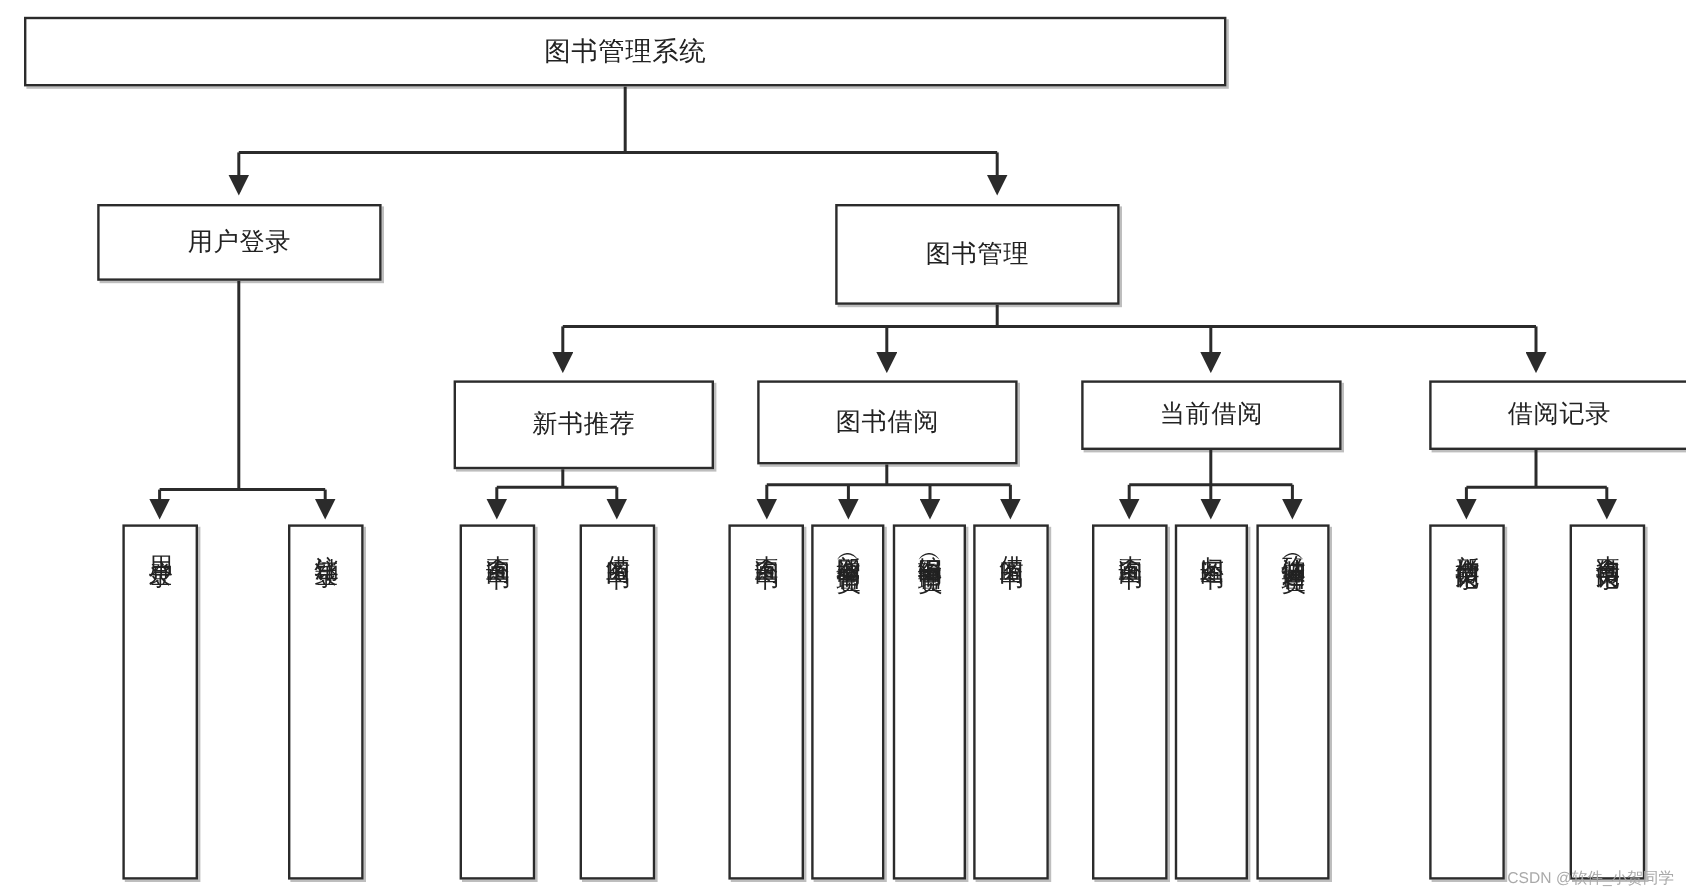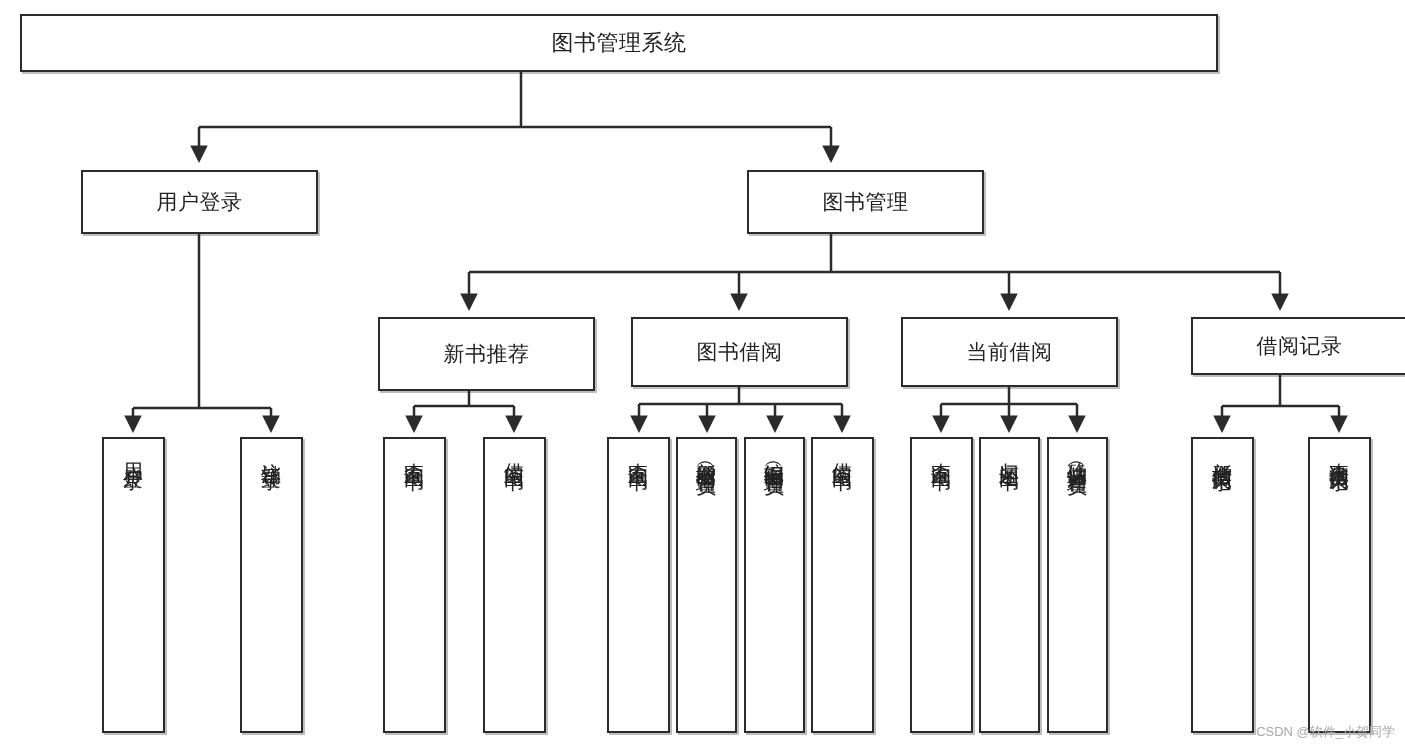--- a/index.html
+++ b/index.html
@@ -125,38 +125,38 @@
       <path d="M 1009 404 L 1009 430" marker-end="url(#arrow)"></path>
       <path d="M 1077 404 L 1077 430" marker-end="url(#arrow)"></path>
 
       <path d="M 1280 375 L 1280 406"></path>
       <path d="M 1222 406 L 1339 406"></path>
       <path d="M 1222 406 L 1222 430" marker-end="url(#arrow)"></path>
       <path d="M 1339 406 L 1339 430" marker-end="url(#arrow)"></path>
     </g>
   </svg>
 
-  <div class="node root horiz" style="left:20px; top:14px; width:1198px; height:58px;">
+  <div class="node root horiz" style="left:20px; top:14px; width:1002px; height:58px;">
     <span class="label">图书管理系统</span>
   </div>
 
   <div class="node horiz" style="left:81px; top:170px; width:237px; height:64px;">
     <span class="label">用户登录</span>
   </div>
-  <div class="node horiz" style="left:747px; top:170px; width:237px; height:64px;">
+  <div class="node horiz" style="left:696px; top:170px; width:237px; height:84px;">
     <span class="label">图书管理</span>
   </div>
 
   <div class="node horiz" style="left:378px; top:317px; width:217px; height:74px;">
     <span class="label">新书推荐</span>
   </div>
   <div class="node horiz" style="left:631px; top:317px; width:217px; height:70px;">
     <span class="label">图书借阅</span>
   </div>
-  <div class="node horiz" style="left:901px; top:317px; width:217px; height:70px;">
+  <div class="node horiz" style="left:901px; top:317px; width:217px; height:58px;">
     <span class="label">当前借阅</span>
   </div>
   <div class="node horiz" style="left:1171px; top:317px; width:217px; height:58px;margin-left:20px;">
     <span class="label">借阅记录</span>
   </div>
 
   <div class="node vert" style="left:102px; top:437px; width:63px; height:296px;">
     <span class="label">用户登录</span>
   </div>
   <div class="node vert" style="left:240px; top:437px; width:63px; height:296px;">

